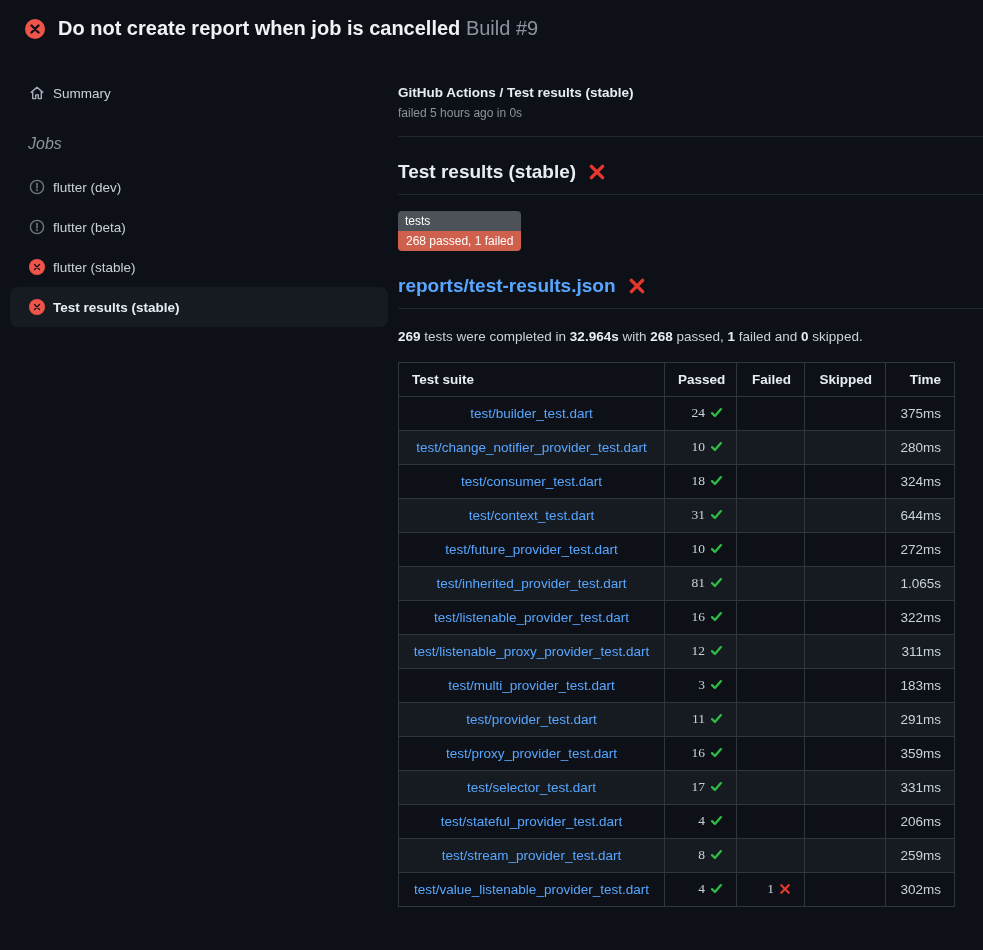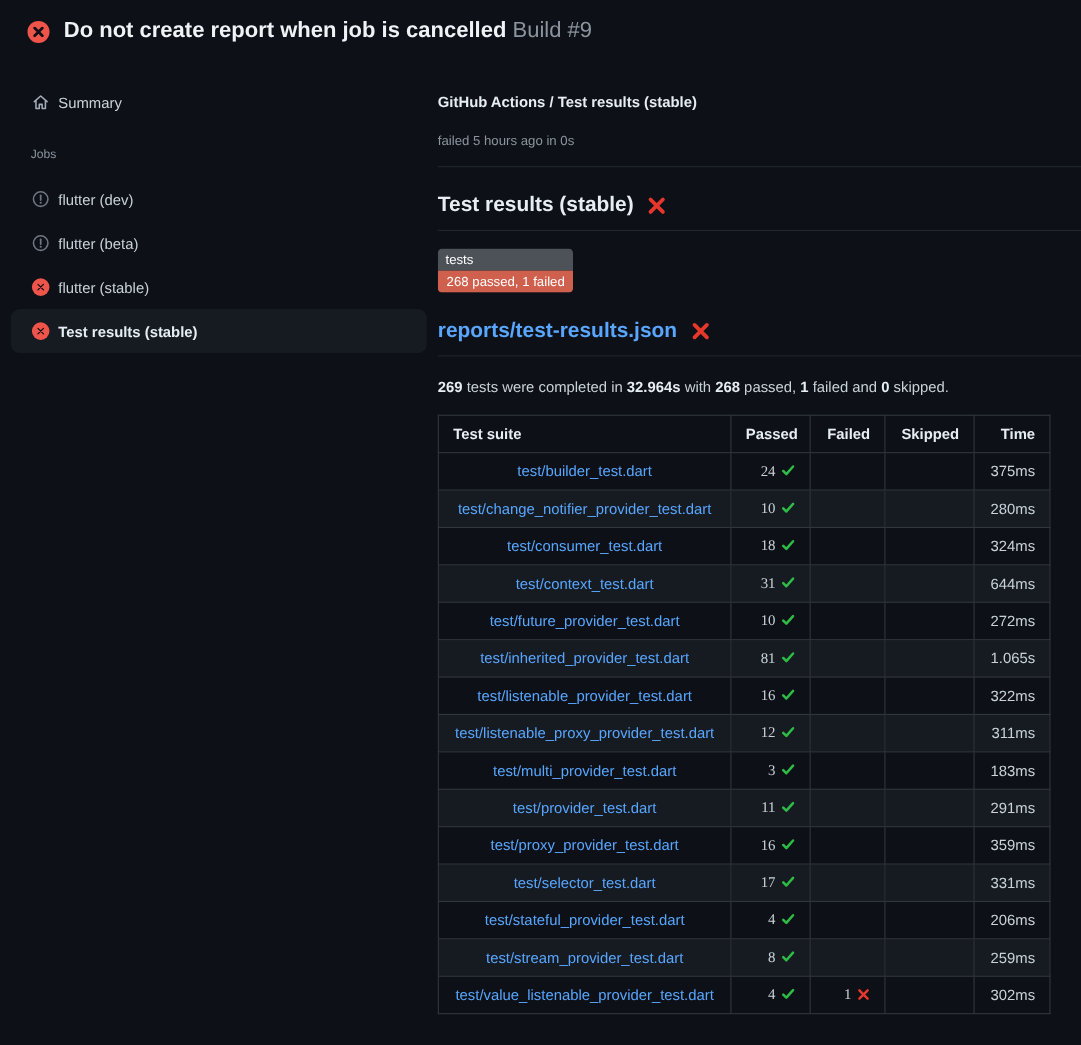--- a/index.html
+++ b/index.html
@@ -33,26 +33,26 @@
   .body-wrap{display:flex;height:893px;}
   
   .sidebar{width:398px;flex:none;padding-top:16px;}
   .side-item{
     display:flex;align-items:center;gap:8px;margin:0 10px;padding:10px 0 10px 19px;
     height:40px;border-radius:8px;cursor:pointer;color:var(--text);
   }
   .side-item .ic{width:16px;height:16px;flex:none;display:inline-flex;align-items:center;justify-content:center;}
   .side-item.selected{background:var(--bg-alt);font-weight:bold;color:var(--text-bright);}
   .jobs-label{
-    margin:22px 0 14px 28px;font-size:11px;color:var(--text-dim);
+    margin:22px 0 14px 28px;font-size:16px;color:var(--text-dim);font-style:italic;
   }
   
   .main{flex:1;padding-top:28px;}
   .crumb{font-weight:bold;color:var(--text-bright);font-size:13.5px;}
-  .status-line{margin-top:21px;font-size:12px;color:var(--text-dim);}
+  .status-line{margin-top:6px;font-size:12px;color:var(--text-dim);}
   .divider{border:none;border-top:1px solid var(--border);margin:16px 0 0 0;}
   h2.sec{
     margin:22px 0 0 0;font-size:19px;font-weight:bold;color:var(--text-bright);
     padding-bottom:9px;border-bottom:1px solid var(--border);
     display:flex;align-items:center;gap:12px;line-height:26px;
   }
   h2.sec.report a{color:var(--link);text-decoration:none;}
   
   .badge{
     margin-top:16px;display:inline-flex;font-size:12px;color:#fff;

